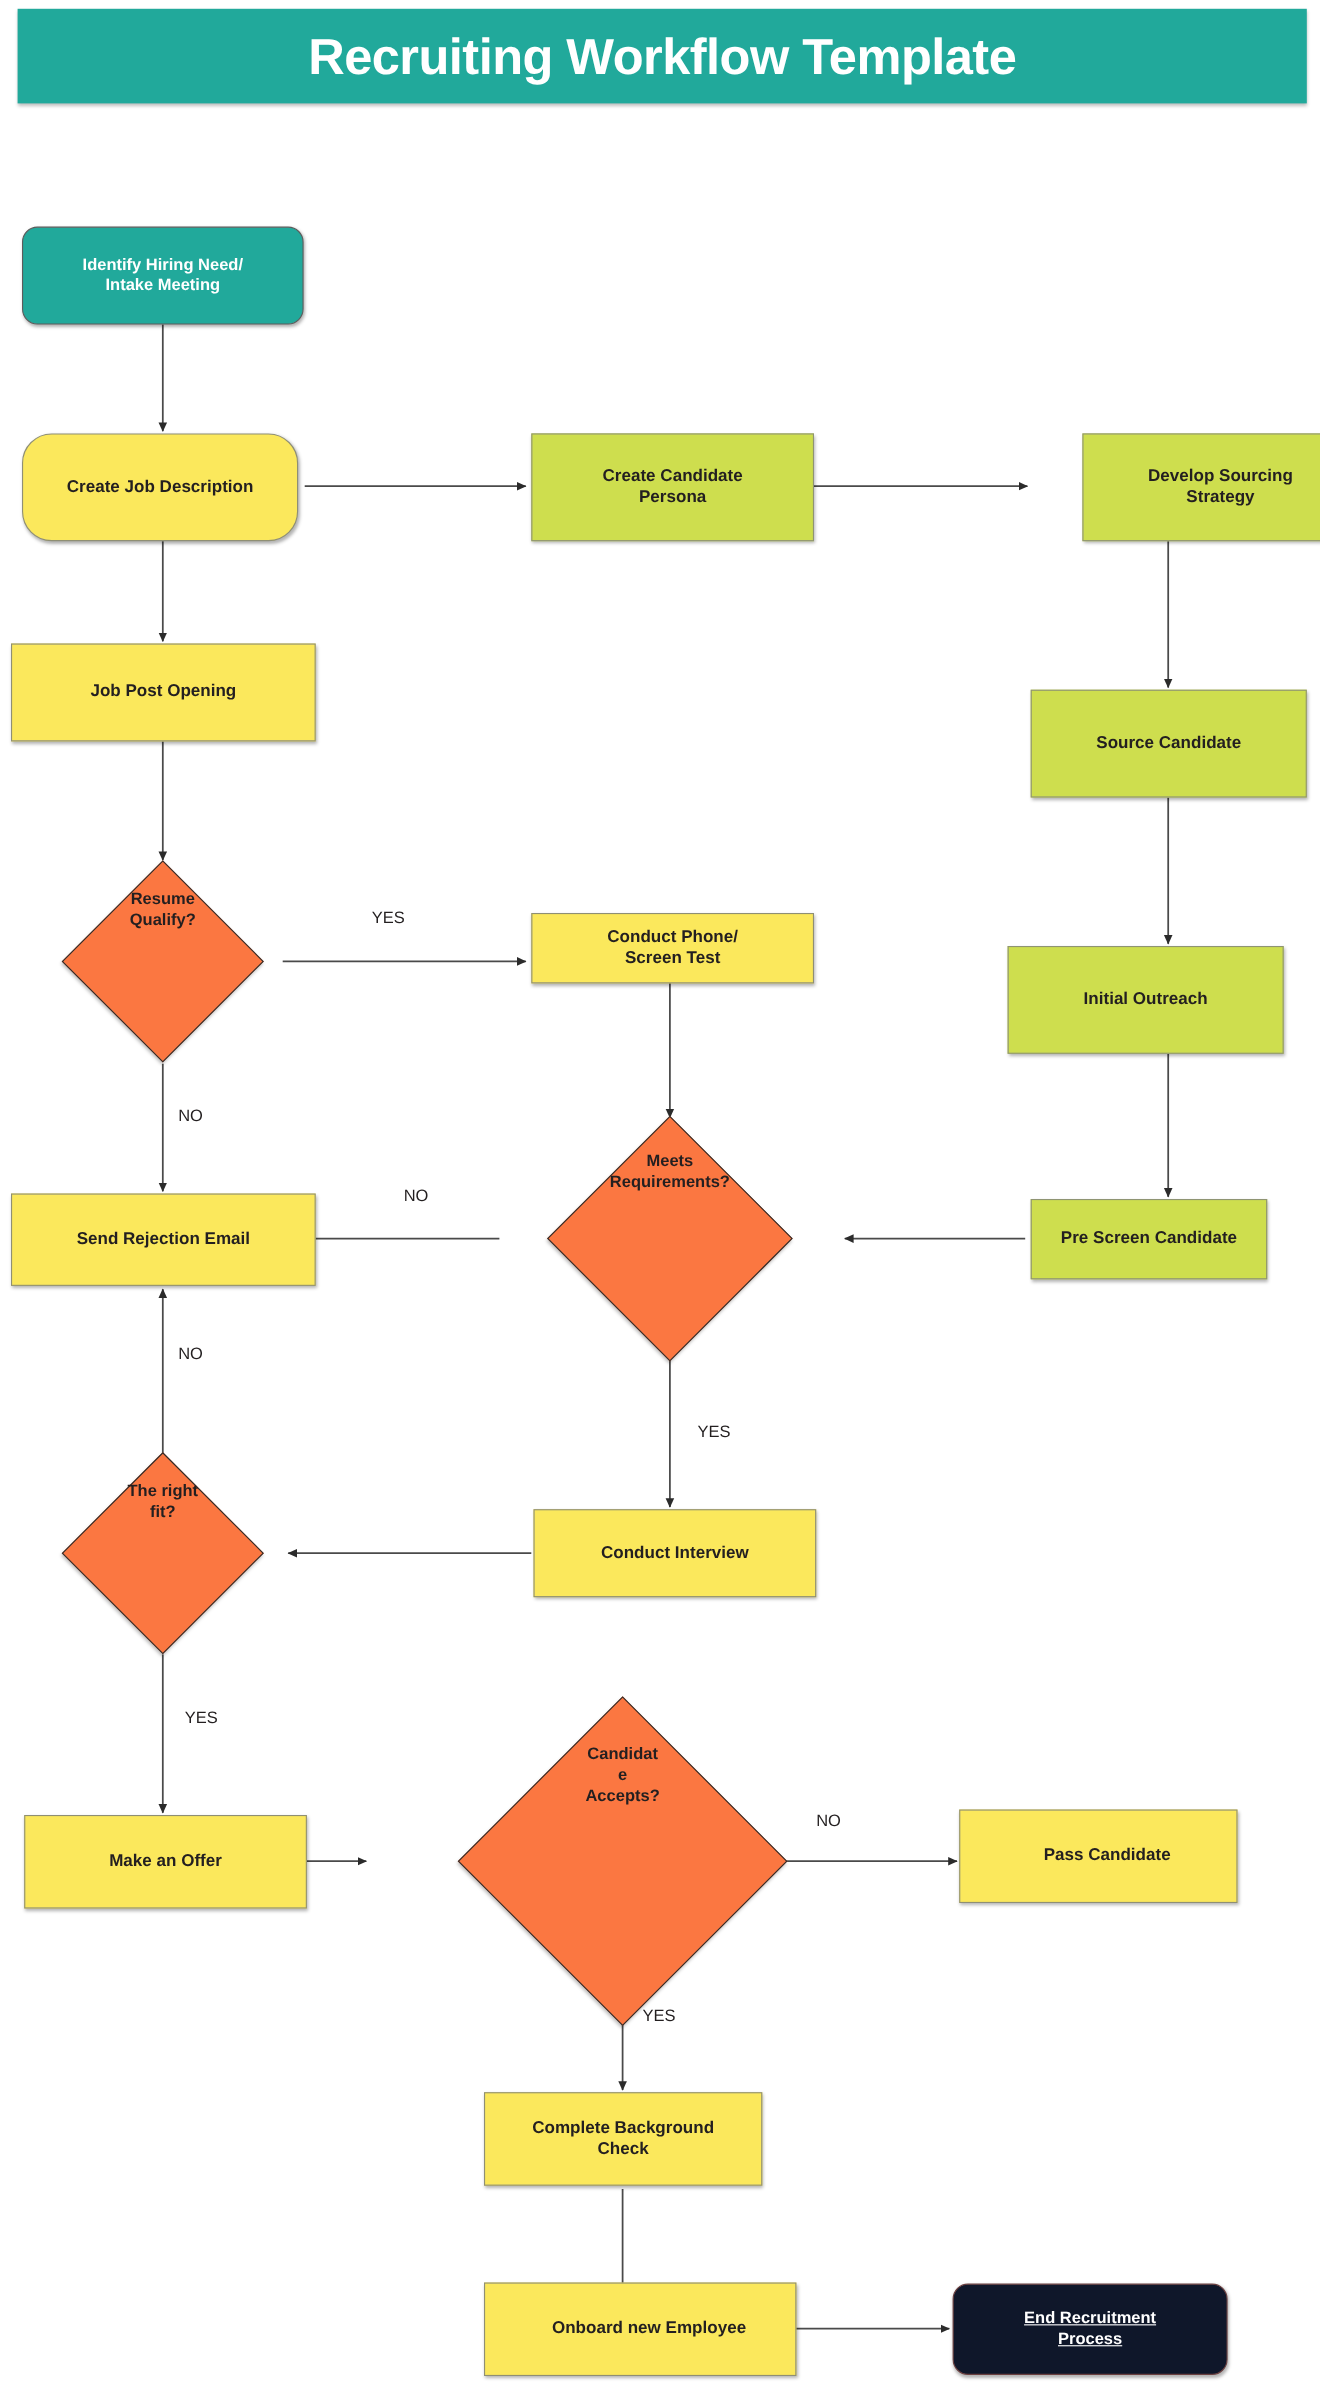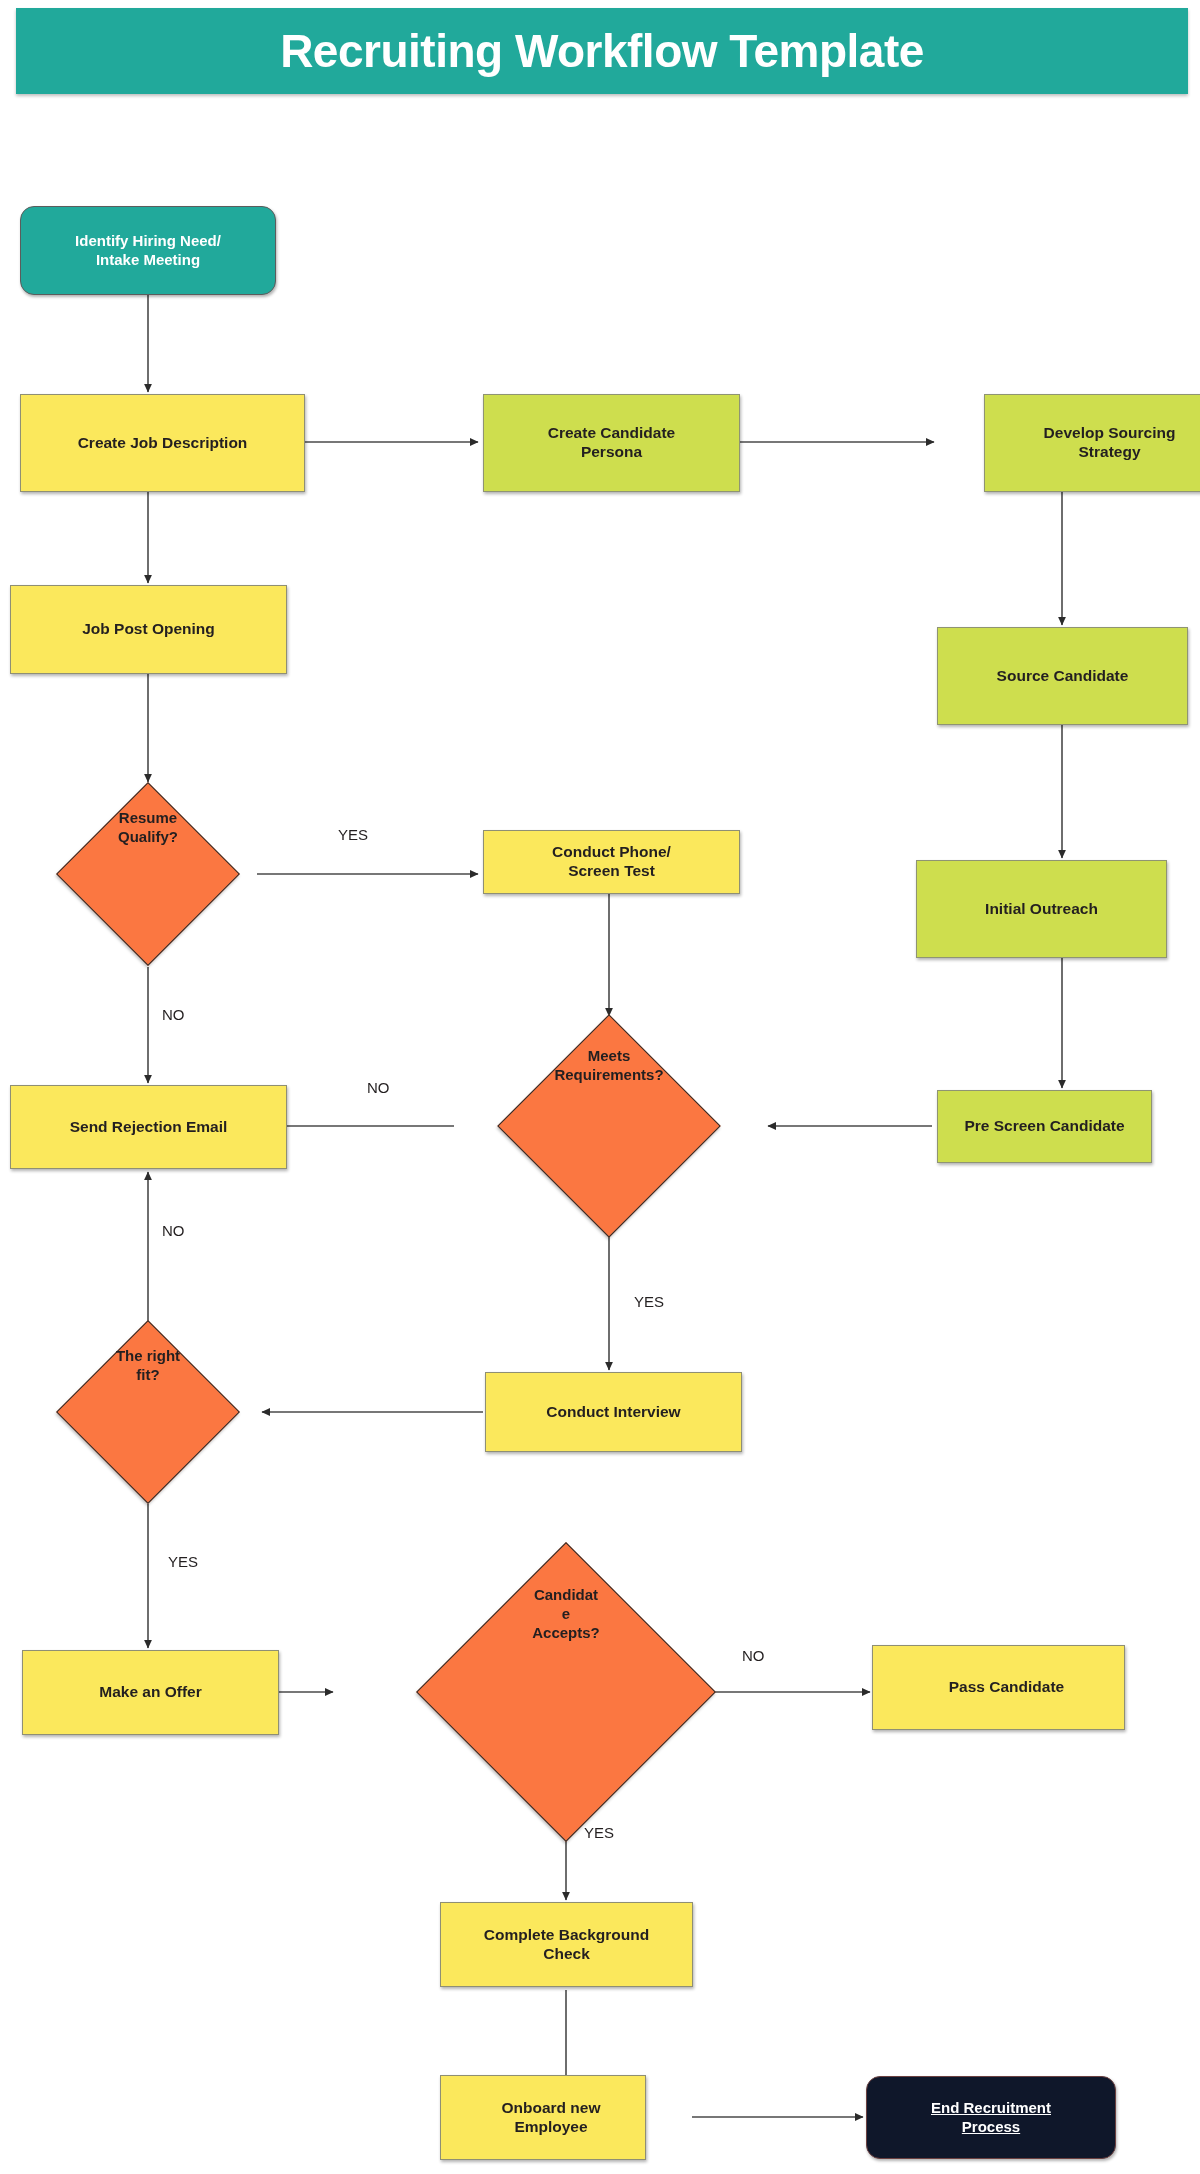--- a/index.html
+++ b/index.html
@@ -180,21 +180,21 @@
       <path d="M566,1990 L566,2095"></path>
 
       <path d="M692,2117 L863,2117"></path>
     </g>
   </svg>
 
   <div class="node terminator teal" style="left:20px; top:206px; width:256px; height:89px;">
     <span class="lbl"><span>Identify Hiring Need/</span><br><span>Intake Meeting</span></span>
   </div>
 
-  <div class="node rect yellow" style="left:20px; top:394px; width:285px; height:98px;">
+  <div class="node rect yellow" style="left:20px; top:394px; width:251px; height:98px;border-radius:27px;">
     <span class="lbl">Create Job Description</span>
   </div>
 
   <div class="node rect green" style="left:483px; top:394px; width:257px; height:98px;">
     <span class="lbl"><span>Create Candidate</span><br><span>Persona</span></span>
   </div>
 
   <div class="node rect green" style="left:937px; top:394px; width:251px; height:98px;margin-left:47px;">
     <span class="lbl"><span>Develop Sourcing</span><br><span>Strategy</span></span>
   </div>
@@ -260,21 +260,21 @@
   </div>
 
   <div class="node rect yellow" style="left:872px; top:1645px; width:253px; height:85px;padding-left:16px;">
     <span class="lbl">Pass Candidate</span>
   </div>
 
   <div class="node rect yellow" style="left:440px; top:1902px; width:253px; height:85px;">
     <span class="lbl"><span>Complete Background</span><br><span>Check</span></span>
   </div>
 
-  <div class="node rect yellow" style="left:440px; top:2075px; width:206px; height:85px;padding-left:16px;">
+  <div class="node rect yellow" style="left:440px; top:2075px; width:284px; height:85px;padding-left:16px;">
     <span class="lbl">Onboard new Employee</span>
   </div>
 
   <div class="node terminator red" style="left:866px; top:2076px; width:250px; height:83px;">
     <span class="lbl"><span>End Recruitment</span><br><span>Process</span></span>
   </div>
 
   <div class="edge-label" style="left:338px; top:826px;">YES</div>
 
   <div class="edge-label" style="left:162px; top:1006px;">NO</div>

